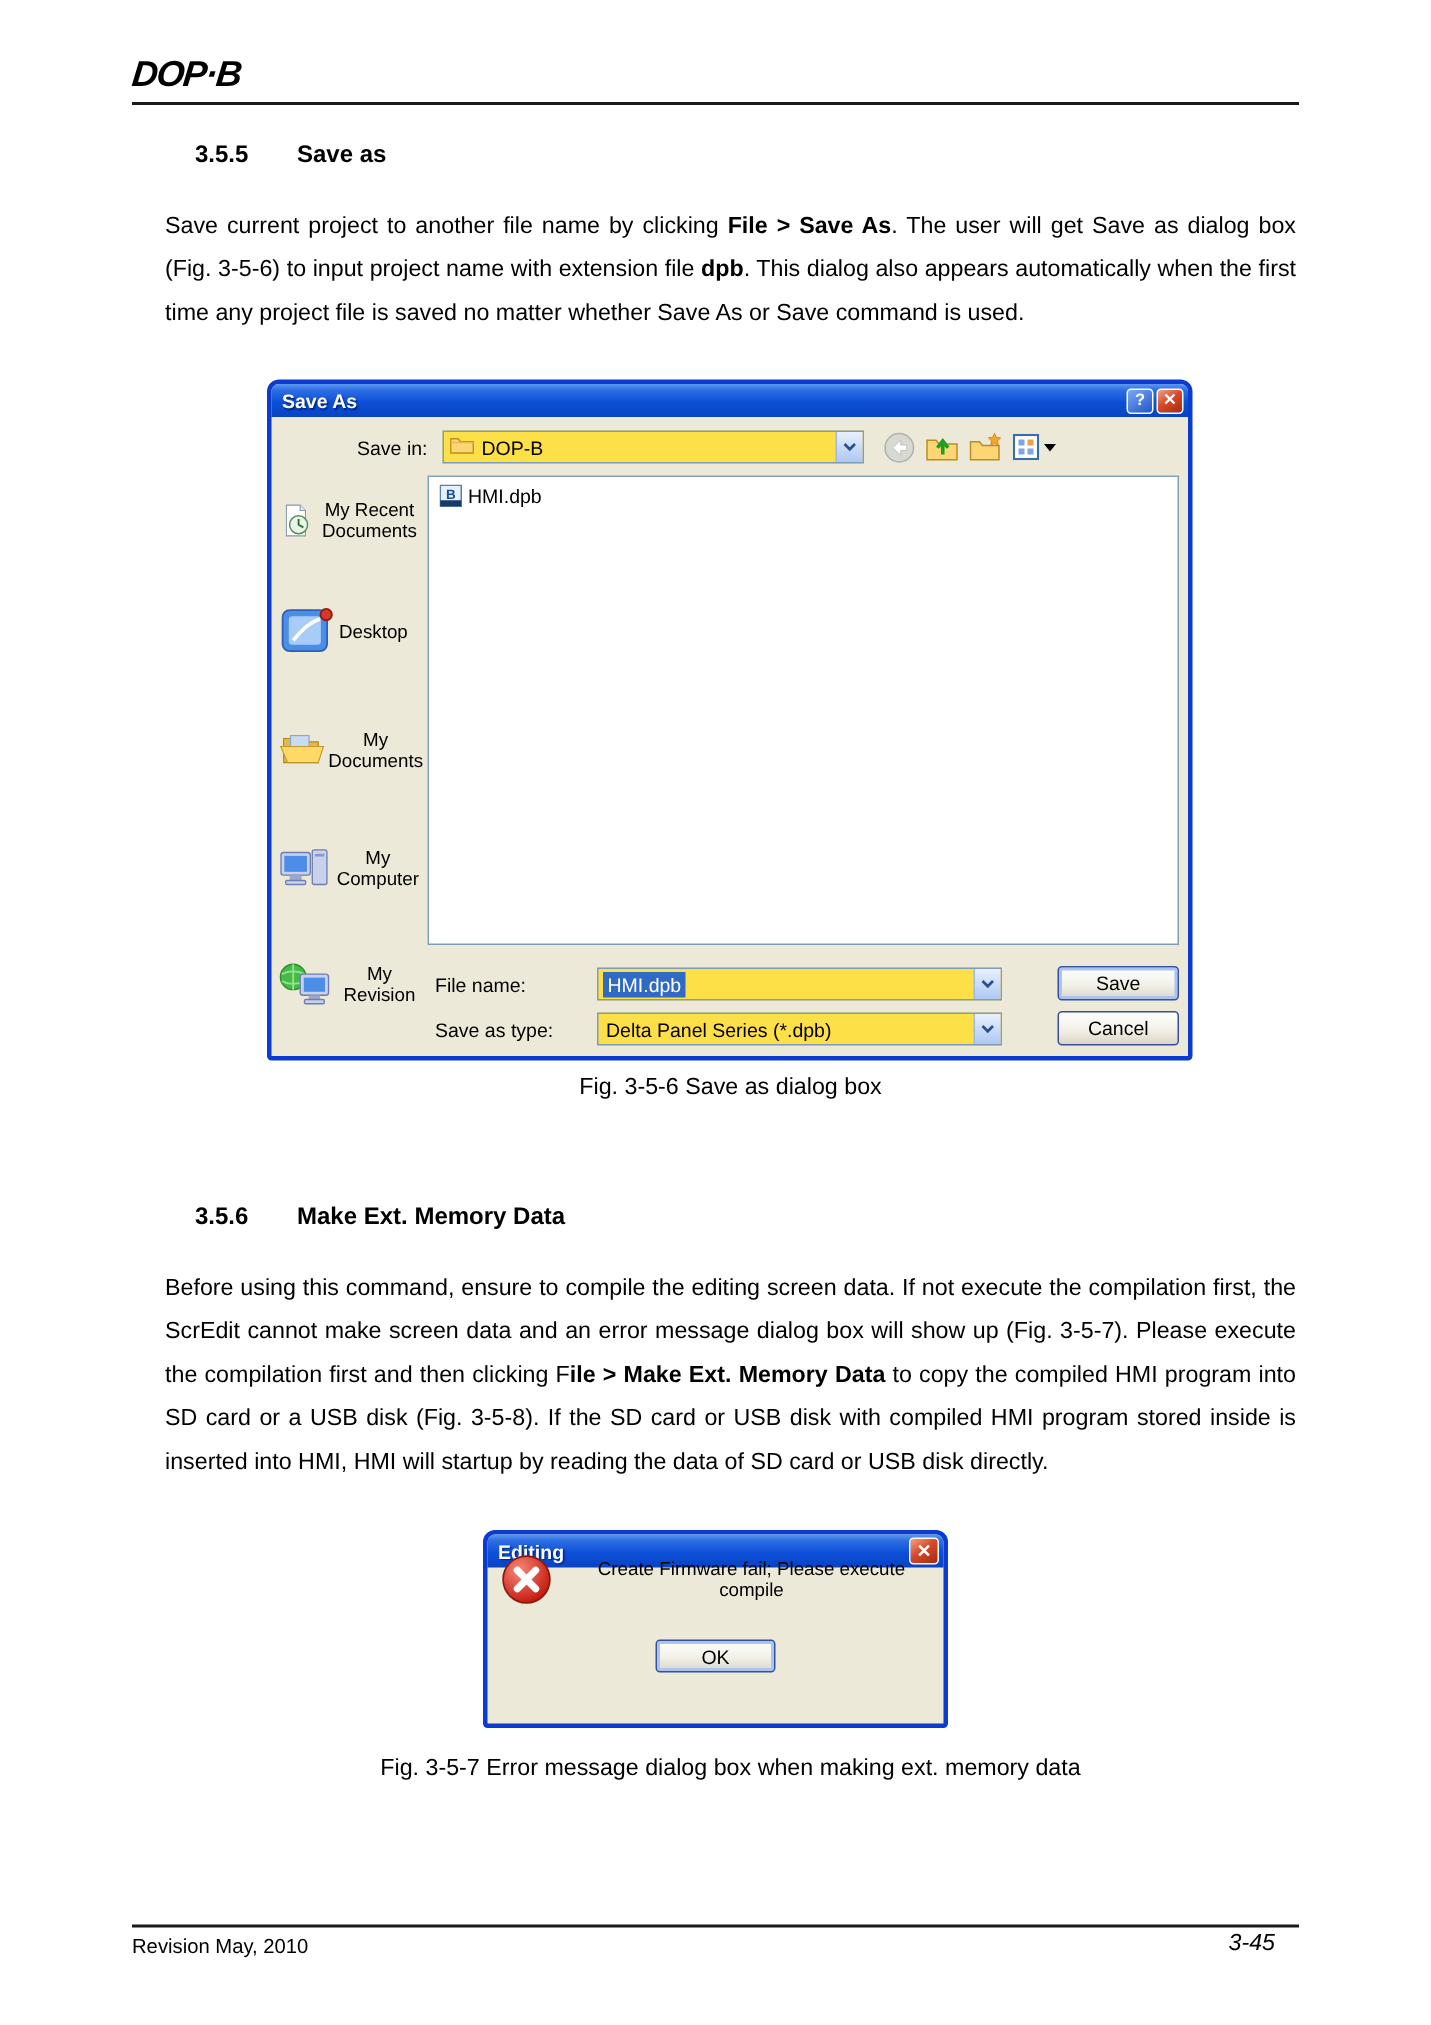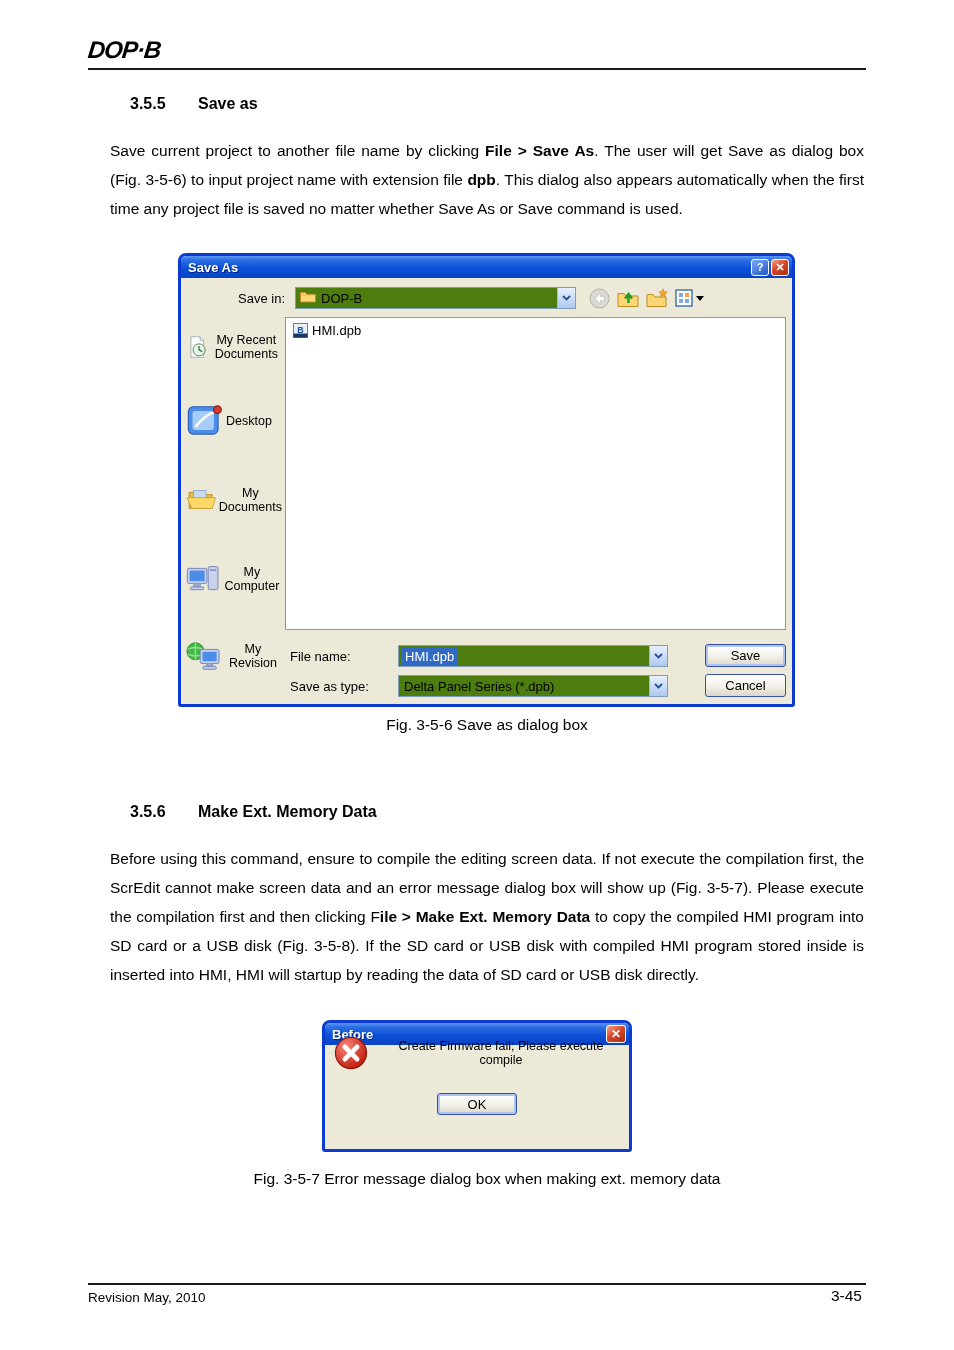--- a/index.html
+++ b/index.html
@@ -14,41 +14,41 @@
   .header-rule{position:absolute;left:88px;right:88px;top:68px;height:2px;background:#1a1a1a;}
   .heading{position:absolute;left:110px;font-size:16px;font-weight:bold;margin-left:20px;}
   .h-355{top:95px;} .h-356{top:803px;}
   .h-num{display:inline-block;width:68px;}
   .para{position:absolute;left:110px;width:754px;font-size:15.5px;line-height:29px;text-align:justify;}
   .p-355{top:136px;} .p-356{top:844px;}
   .caption{position:absolute;left:110px;width:754px;text-align:center;font-size:15.5px;}
   .cap-356{top:716px;} .cap-357{top:1170px;}
   .footer-rule{position:absolute;left:88px;right:88px;top:1283px;height:2px;background:#1a1a1a;}
   .footer-left{position:absolute;left:88px;top:1290px;font-size:13.5px;}
-  .footer-right{position:absolute;right:92px;top:1287px;font-size:15.5px;}
+  .footer-right{position:absolute;right:104px;top:1287px;font-size:15.5px;font-style:italic;}
 
   
   .xp-window{position:absolute;border:3px solid var(--xp-border);
              border-radius:8px 8px 3px 3px;background:var(--xp-dialog-bg);box-sizing:content-box;}
   .titlebar{height:22px;background:linear-gradient(180deg,#5B98F2 0%,#2E6FE4 18%,var(--xp-titlebar) 55%,#0843C2 100%);
             border-radius:5px 5px 0 0;display:flex;align-items:center;padding:0 3px 0 7px;
             color:#fff;font-weight:bold;font-size:13px;}
   .tb-title{flex:1;text-shadow:1px 1px 1px #00237e;}
   .tb-btn{width:18px;height:17px;border-radius:3px;border:1px solid #fff;box-sizing:border-box;
           display:flex;align-items:center;justify-content:center;color:#fff;font-size:11px;
           font-weight:bold;margin-left:2px;line-height:1;}
   .tb-help{background:linear-gradient(145deg,#7AA8F8,#2057C8);}
   .tb-close{background:linear-gradient(145deg,#F5A283,var(--close-red) 45%,#A82B0D);}
 
   .xp-btn{position:absolute;background:linear-gradient(180deg,#FFFFFF,#F2F0E8 55%,#DDD6C6);
           border:1px solid #36509E;border-radius:3px;font-size:13px;
           display:flex;align-items:center;justify-content:center;box-sizing:border-box;}
   .xp-btn.focused{box-shadow:inset 0 0 0 2px #A9C4F0;}
 
-  .field{background:#4d7c0f;border:1px solid var(--field-border);box-sizing:border-box;
+  .field{background:#fde047;border:1px solid var(--field-border);box-sizing:border-box;
          display:flex;align-items:center;font-size:13px;position:absolute;}
   .combo-btn{margin-left:auto;width:17px;align-self:stretch;
              background:linear-gradient(180deg,#E9F0FC,#CBDCF8 50%,#AFC8F0);
              border-left:1px solid #9DB9E8;display:flex;align-items:center;justify-content:center;}
 
   
   .dlg-save{left:178px;top:253px;width:611px;height:448px;}
   .save-in-label{position:absolute;left:20px;top:35px;width:84px;text-align:right;font-size:13px;}
   .save-in-combo{left:114px;top:31px;width:281px;height:22px;padding-left:4px;gap:5px;}
   .toolbar{position:absolute;left:406px;top:30px;height:24px;display:flex;align-items:center;gap:5px;}
@@ -226,21 +226,21 @@
 
   <div class="caption cap-356">Fig. 3-5-6 Save as dialog box</div>
 
   <div class="heading h-356">
     <span class="h-num">3.5.6</span><span>Make Ext. Memory Data</span>
   </div>
   <div class="para p-356"><span>Before using this command, ensure to compile the editing screen data. If not execute the compilation first, the ScrEdit cannot make screen data and an error message dialog box will show up (Fig. 3-5-7). Please execute the compilation first and then clicking F</span><span class="b">ile &gt; Make Ext. Memory Data</span><span> to copy the compiled HMI program into SD card or a USB disk (Fig. 3-5-8). If the SD card or USB disk with compiled HMI program stored inside is inserted into HMI, HMI will startup by reading the data of SD card or USB disk directly.</span></div>
 
   <div class="xp-window dlg-err">
     <div class="titlebar">
-      <span class="tb-title">Before</span>
+      <span class="tb-title">Editing</span>
       <span class="tb-btn tb-close" style="width:20px;height:18px;font-size:12px">✕</span>
     </div>
     <span class="err-icon">
       <svg width="34" height="34" viewBox="0 0 36 36">
         <defs>
             <radialGradient id="rg" cx="35%" cy="30%" r="75%">
               <stop offset="0" stop-color="#F8877A"></stop>
               <stop offset="1" stop-color="#C01808"></stop>
             </radialGradient>
           </defs>

